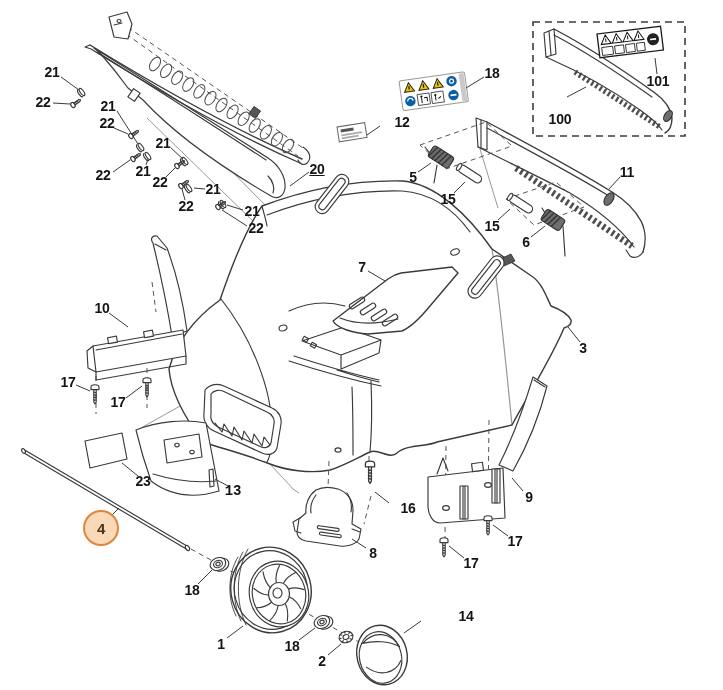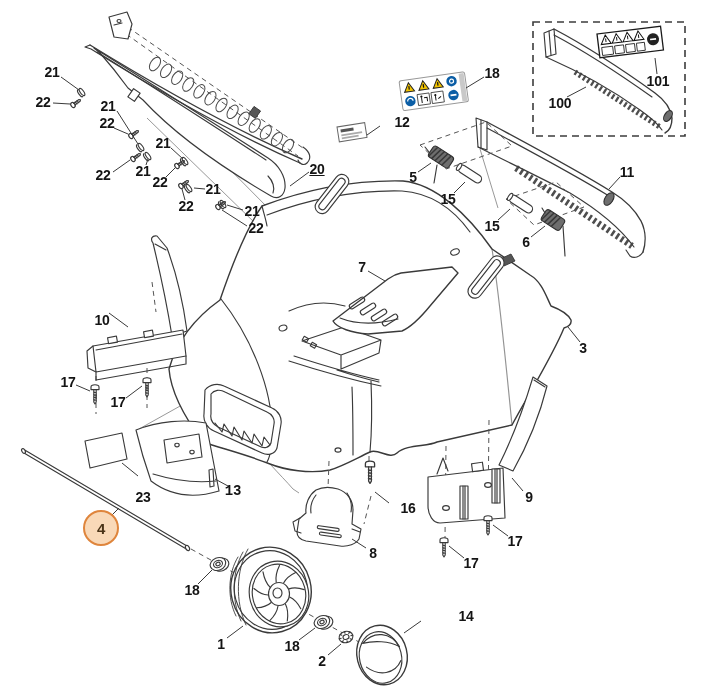--- a/index.html
+++ b/index.html
@@ -398,33 +398,33 @@
       <span class="callout" style="left: 103px; top: 175px;">22</span>
       <span class="callout" style="left: 143px; top: 171px;">21</span>
       <span class="callout" style="left: 160px; top: 182px;">22</span>
       <span class="callout" style="left: 213px; top: 189px;">21</span>
       <span class="callout" style="left: 186px; top: 206px;">22</span>
       <span class="callout" style="left: 252px; top: 211px;">21</span>
       <span class="callout" style="left: 256px; top: 228px;">22</span>
       <span class="callout" style="left: 317px; top: 169px; text-decoration: underline;">20</span>
       <span class="callout" style="left: 492px; top: 73px;">18</span>
       <span class="callout" style="left: 402px; top: 122px;">12</span>
-      <span class="callout" style="left: 560px; top: 103px; text-align: right;">100</span>
+      <span class="callout" style="left: 560px; top: 119px; text-align: right;">100</span>
       <span class="callout" style="left: 658px; top: 81px;">101</span>
       <span class="callout" style="left: 413px; top: 177px;">5</span>
       <span class="callout" style="left: 448px; top: 199px;">15</span>
       <span class="callout" style="left: 492px; top: 226px;">15</span>
       <span class="callout" style="left: 526px; top: 242px;">6</span>
       <span class="callout" style="left: 627px; top: 172px;">11</span>
       <span class="callout" style="left: 362px; top: 267px;">7</span>
       <span class="callout" style="left: 583px; top: 348px;">3</span>
-      <span class="callout" style="left: 102px; top: 308px; margin-top: 12px;">10</span>
+      <span class="callout" style="left: 102px; top: 308px;">10</span>
       <span class="callout" style="left: 68px; top: 382px;">17</span>
       <span class="callout" style="left: 118px; top: 402px;">17</span>
-      <span class="callout" style="left: 143px; top: 481px; margin-top: 16px;">23</span>
+      <span class="callout" style="left: 143px; top: 481px;">23</span>
       <span class="callout" style="left: 233px; top: 491px; font-family: Liberation Mono, monospace;">13</span>
       <span class="callout hl" style="left: 101px; top: 528px;">4</span>
       <span class="callout" style="left: 192px; top: 590px;">18</span>
       <span class="callout" style="left: 221px; top: 644px;">1</span>
       <span class="callout" style="left: 292px; top: 646px;">18</span>
       <span class="callout" style="left: 322px; top: 661px;">2</span>
       <span class="callout" style="left: 429px; top: 616px; margin-left: 37px;">14</span>
       <span class="callout" style="left: 373px; top: 553px;">8</span>
       <span class="callout" style="left: 408px; top: 508px;">16</span>
       <span class="callout" style="left: 529px; top: 497px;">9</span>

